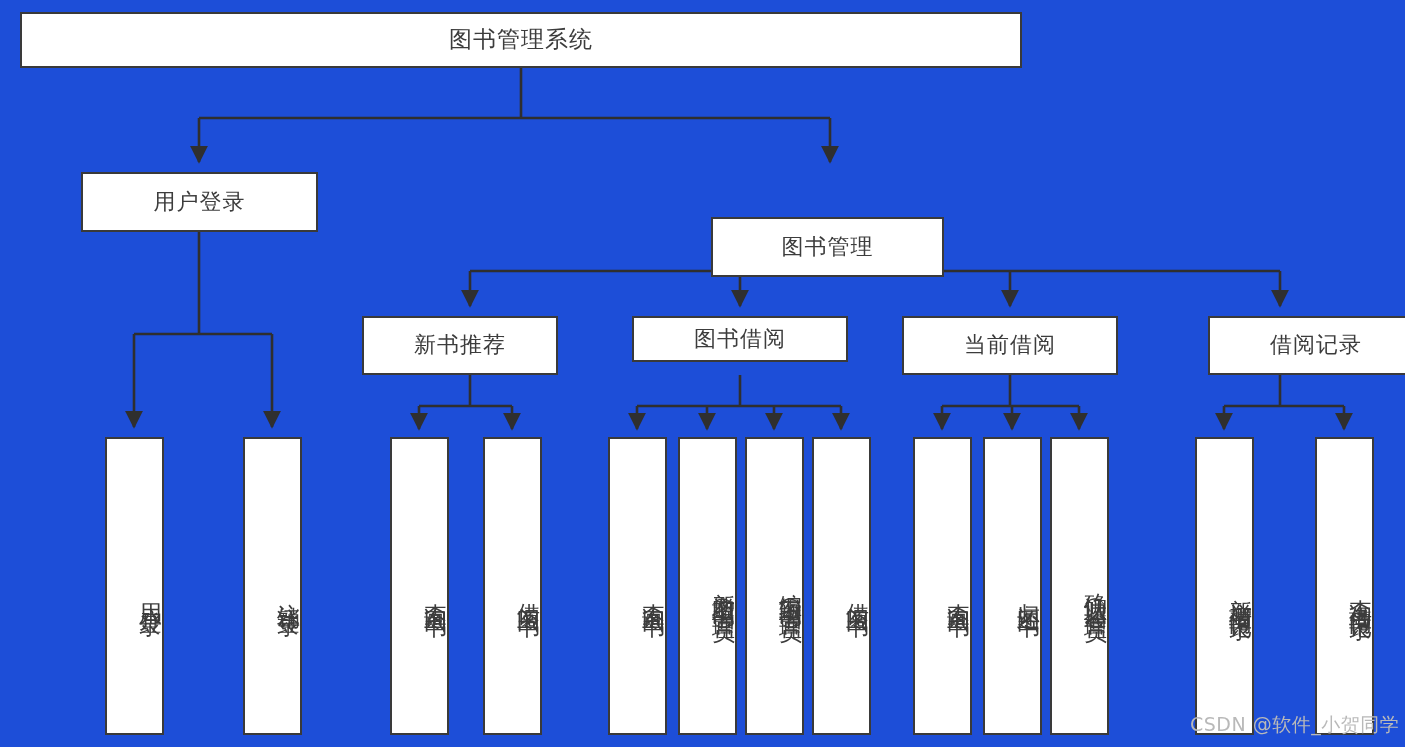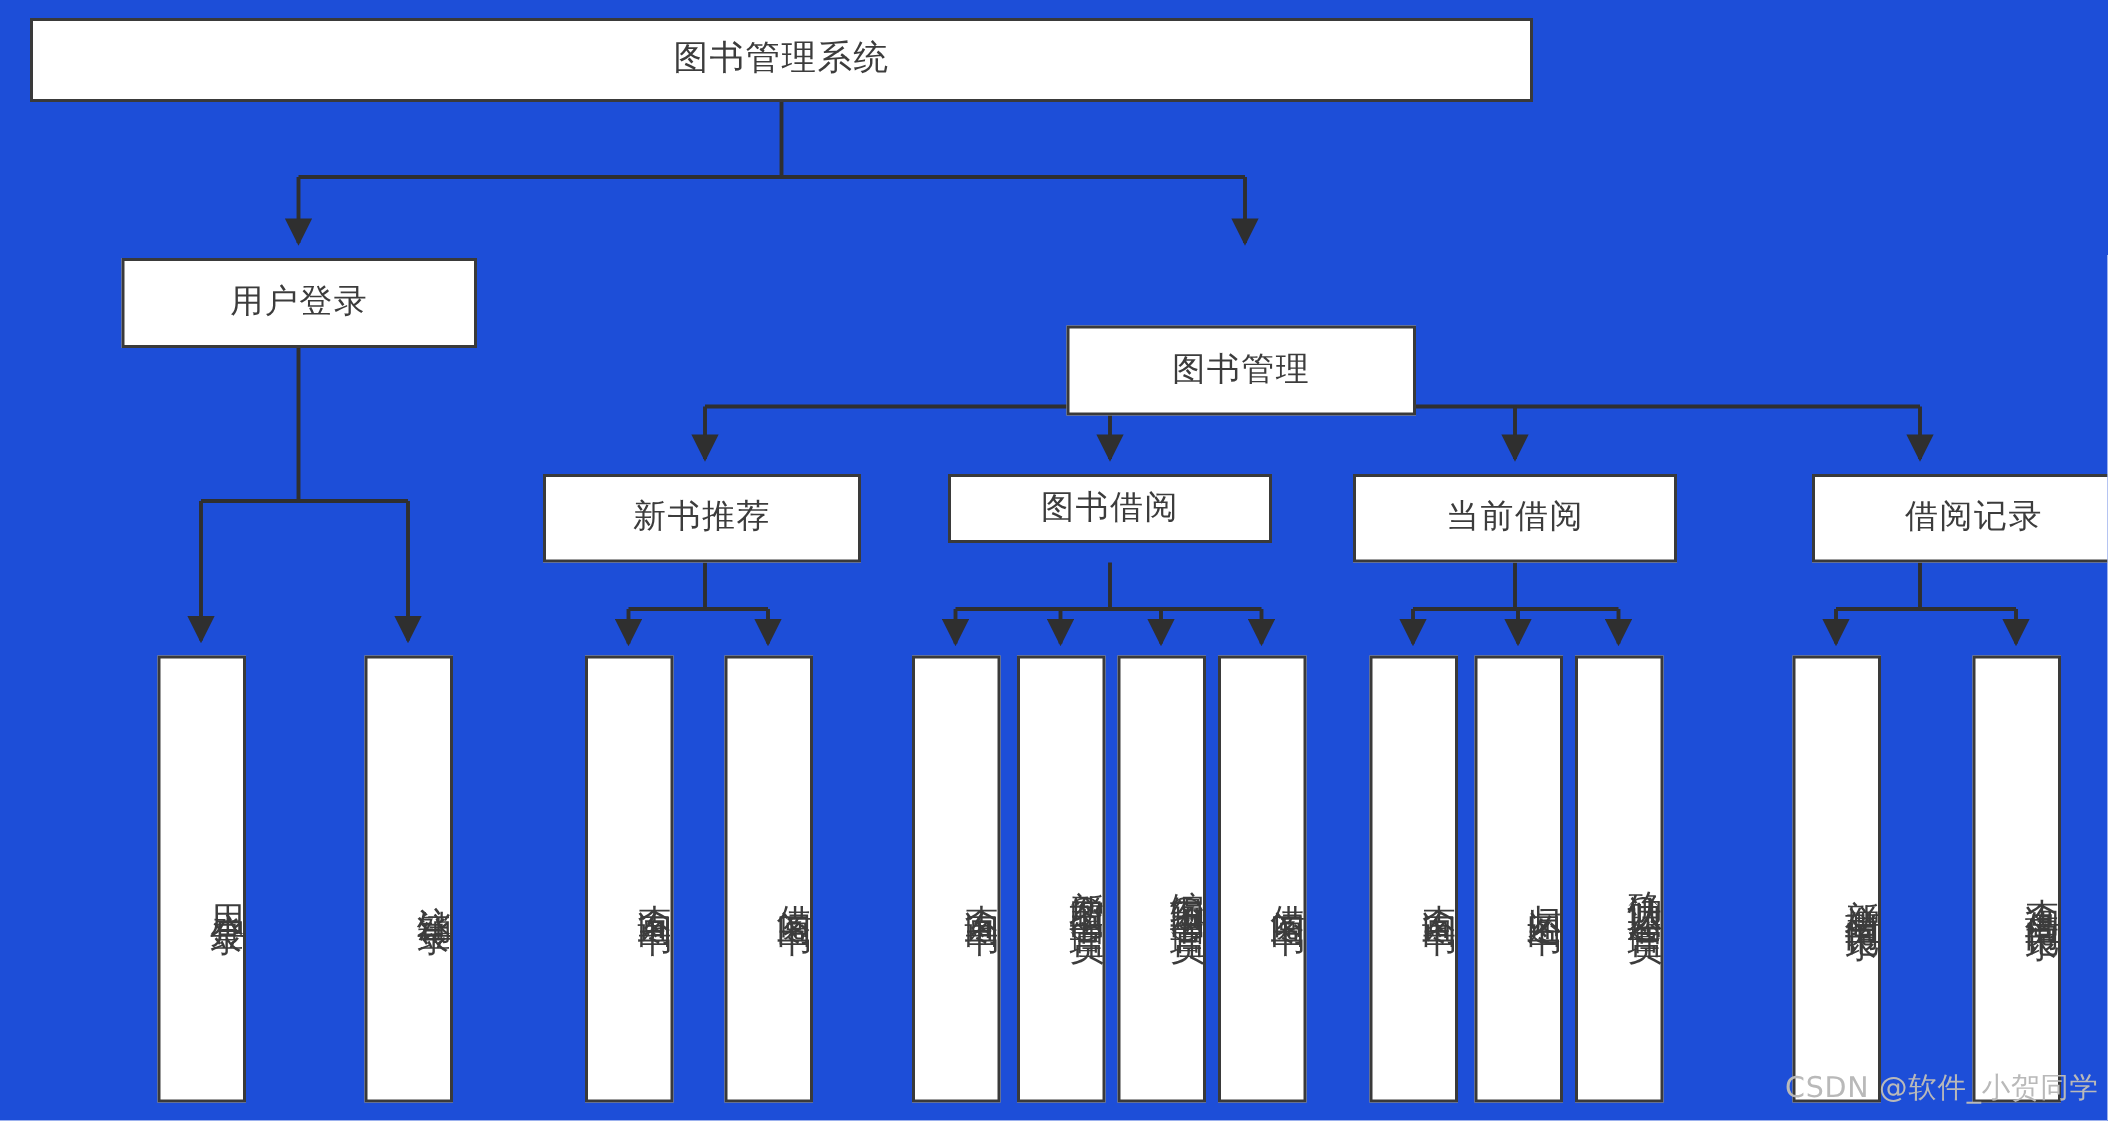--- a/index.html
+++ b/index.html
@@ -126,21 +126,21 @@
     <span>图书管理系统</span>
   </div>
 
   <div class="node horiz" style="left:81px; top:172px; width:237px; height:60px;">
     <span>用户登录</span>
   </div>
   <div class="node horiz" style="left:711px; top:172px; width:233px; height:60px;margin-top:45px;">
     <span>图书管理</span>
   </div>
 
-  <div class="node horiz" style="left:362px; top:316px; width:212px; height:59px;">
+  <div class="node horiz" style="left:362px; top:316px; width:196px; height:59px;">
     <span>新书推荐</span>
   </div>
   <div class="node horiz" style="left:632px; top:316px; width:216px; height:46px;">
     <span>图书借阅</span>
   </div>
   <div class="node horiz" style="left:902px; top:316px; width:216px; height:59px;">
     <span>当前借阅</span>
   </div>
   <div class="node horiz" style="left:1172px; top:316px; width:216px; height:59px;margin-left:36px;">
     <span>借阅记录</span>

